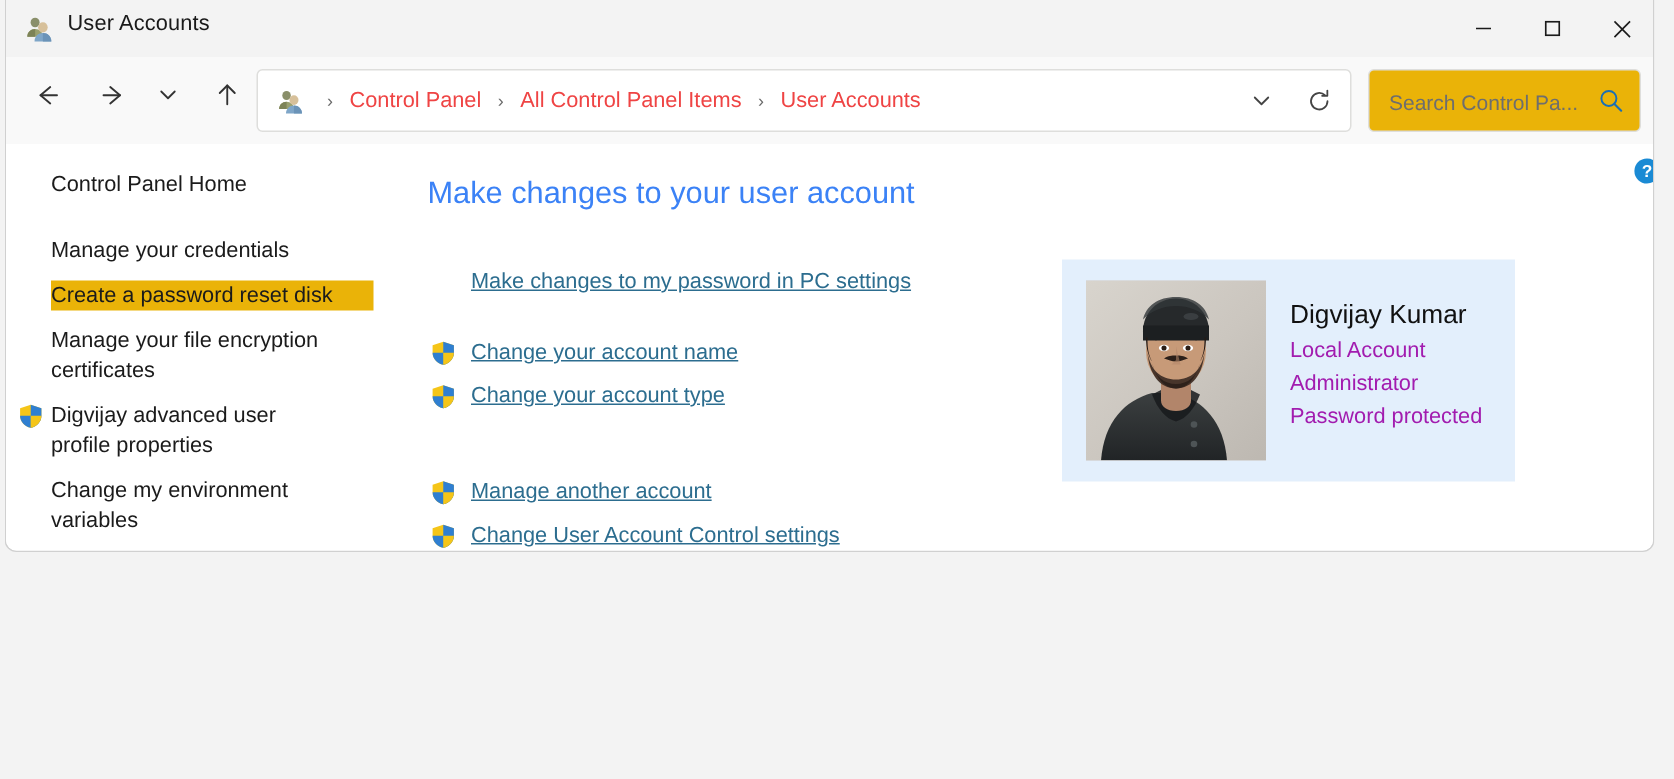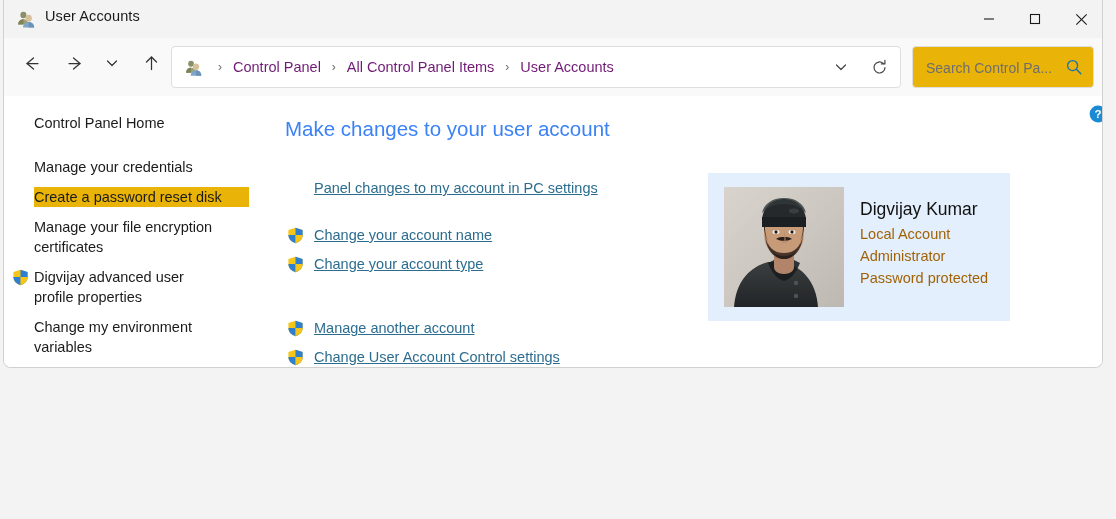--- a/index.html
+++ b/index.html
@@ -108,21 +108,21 @@
   .crumbs {
     position: absolute;
     left: 40px; top: 0;
     height: 40px;
     display: flex;
     align-items: center;
     gap: 0px;
   }
   .crumb {
     font-size: 14.5px;
-    color: #701a75;
+    color: #ef4444;
     padding: 3px 5px;
     border-radius: 3px;
     white-space: nowrap;
   }
   .crumbsep {
     font-size: 12px;
     color: #6a6a6a;
     padding: 0 6px;
     user-select: none;
   }
@@ -266,21 +266,21 @@
     position: absolute;
     left: 152px; top: 26px;
     font-size: 17.5px;
     color: #111111;
     white-space: nowrap;
   }
   .acct-line {
     position: absolute;
     left: 152px;
     font-size: 14.5px;
-    color: #a16207;
+    color: #a21caf;
     white-space: nowrap;
   }
   .acct-l1 { top: 53px; }
   .acct-l2 { top: 75px; }
   .acct-l3 { top: 97px; }
 </style>
 </head>
 <body>
 
 <div class="window">
@@ -418,21 +418,21 @@
       <div class="side-link side-profile">Digvijay advanced user
 profile properties</div>
       <div class="side-link side-env">Change my environment
 variables</div>
     </div>
 
     <div class="main">
 
       <div class="page-title">Make changes to your user account</div>
 
-      <a class="link link-pcsettings" href="#">Panel changes to my account in PC settings</a>
+      <a class="link link-pcsettings" href="#">Make changes to my password in PC settings</a>
 
       <span class="shield shield-accname">
         <svg width="17" height="17" viewBox="0 0 17 17">
           <path d="M8.5 0.8L15.6 3.1v5.0c0 4.0-3.0 7.0-7.1 8.1C4.4 15.1 1.4 12.1 1.4 8.1V3.1z" fill="#f5c518"></path>
           <path d="M8.5 0.8L15.6 3.1v5.0c0 4.0-3.0 7.0-7.1 8.1z" fill="#2f7fd1"></path>
           <path d="M1.4 8.1h7.1v8.1C4.4 15.1 1.4 12.1 1.4 8.1z" fill="#2f7fd1"></path>
           <path d="M8.5 8.1h7.1c0 4.0-3.0 7.0-7.1 8.1z" fill="#f5c518"></path>
         </svg>
       </span>
       <a class="link link-accname" href="#">Change your account name</a>

